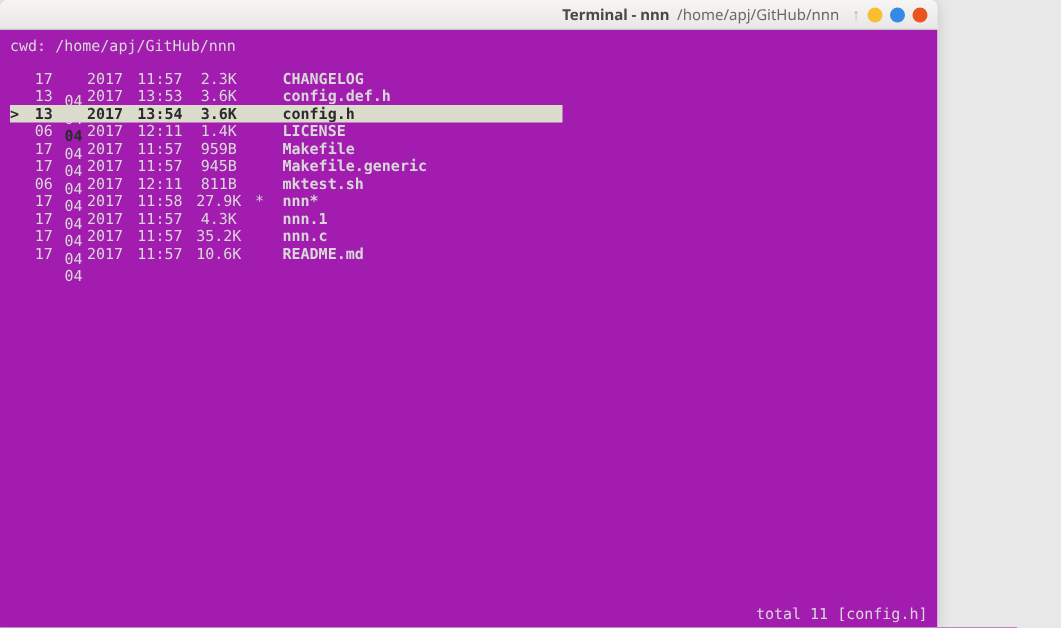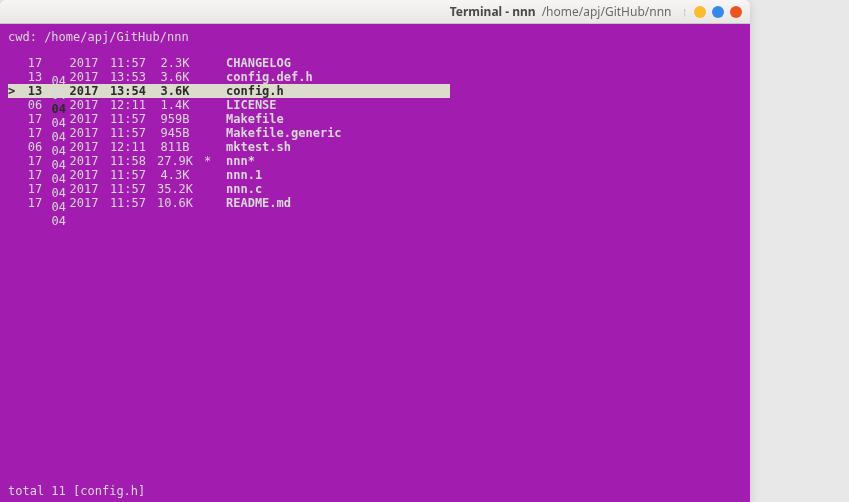--- a/index.html
+++ b/index.html
@@ -101,20 +101,21 @@
     .row .mon   { width: 22px; text-align: right; margin-top: 36px; }
     .row .year  { width: 36px; text-align: center; }
     .row .time  { width: 44px; text-align: right; }
     .row .size  { width: 58px; text-align: center; }
     .row .flag  { width: 8px;  text-align: left; }
     .row .gap   { width: 10px; }
     .row .name  { flex: 0 0 auto; padding-left: 4px; font-weight: bold;}
     .bottom-spacer { flex: 1; }
     .status-line {
       color: #d8d8d8;
+      text-align: right;
     }
   </style>
 </head>
 <body>
 
 <div class="window">
   <div class="titlebar">
     <span class="title">Terminal - nnn</span>
     <span class="subtitle">/home/apj/GitHub/nnn</span>
     <div class="winicons">

